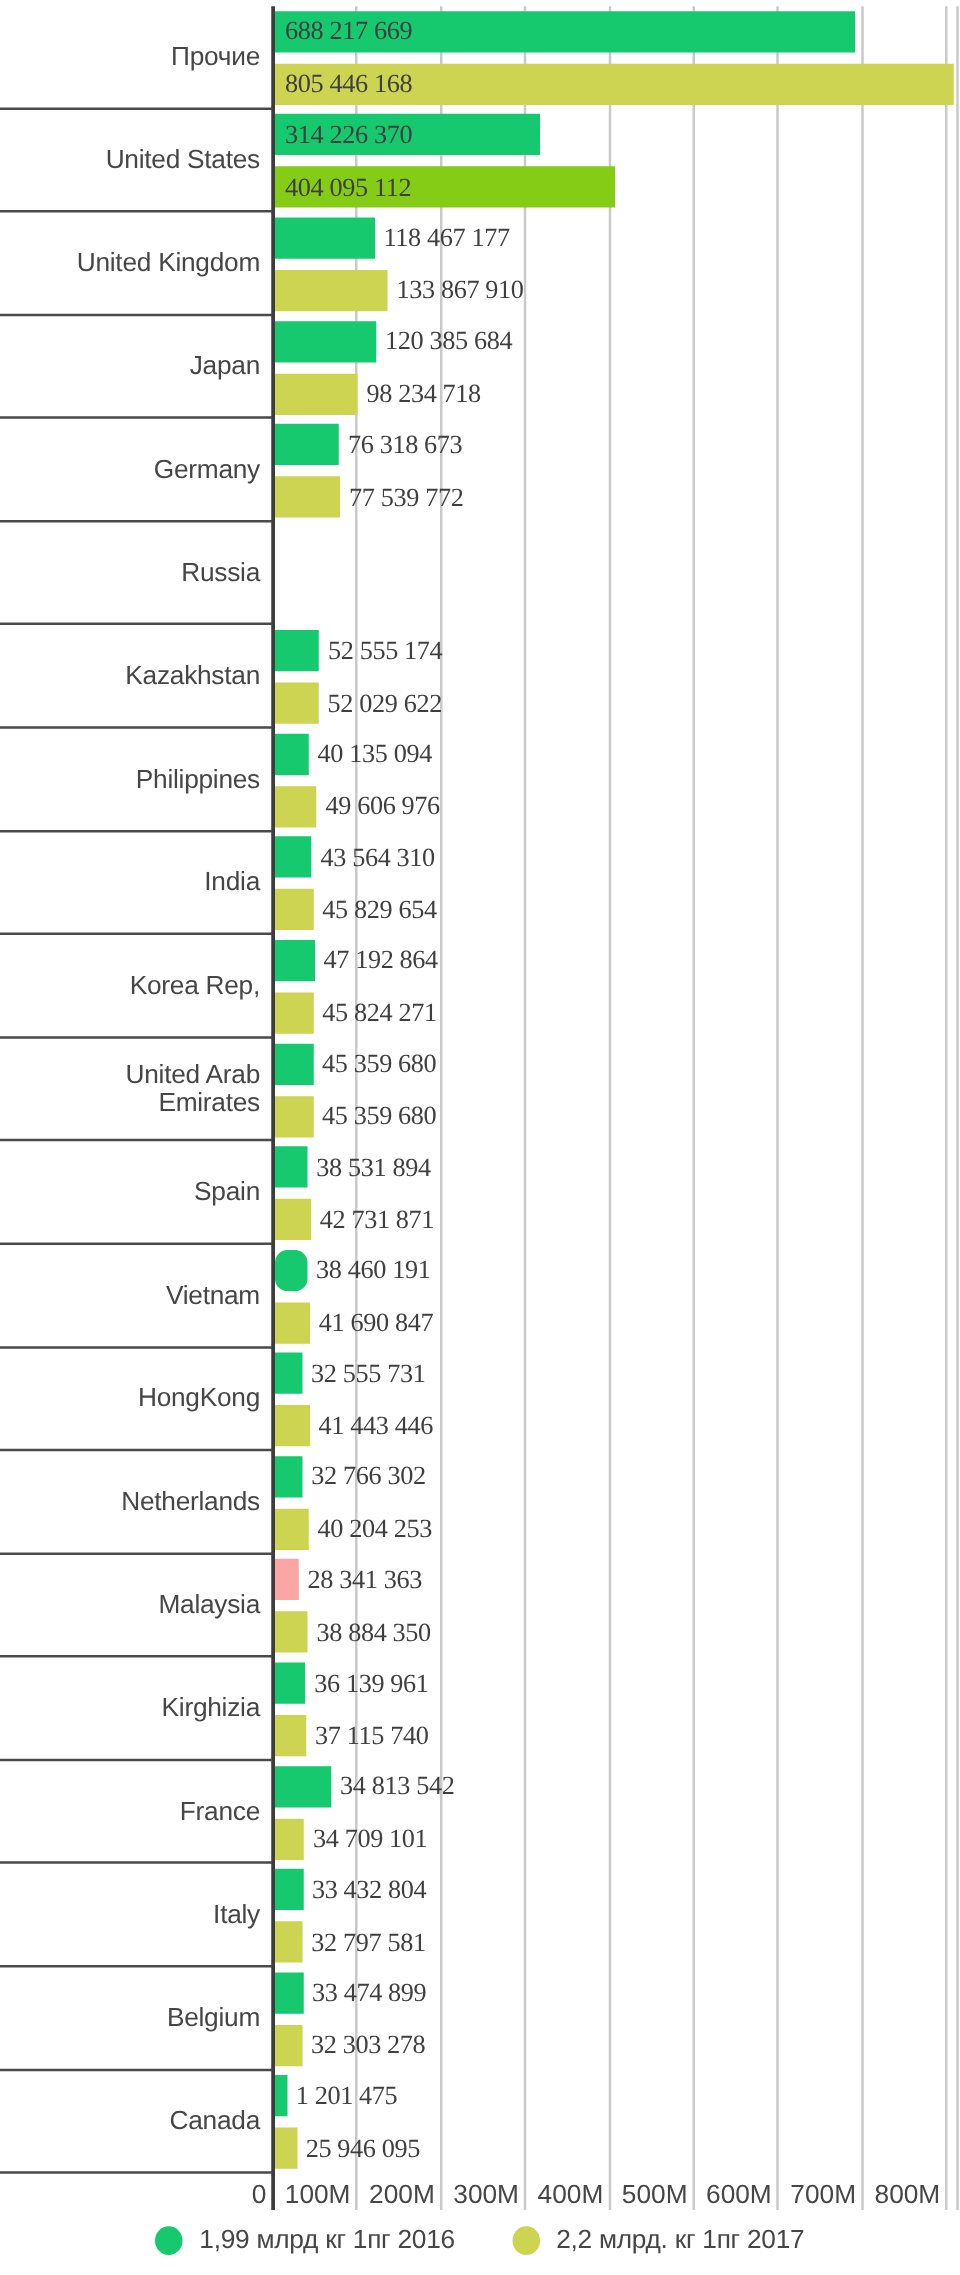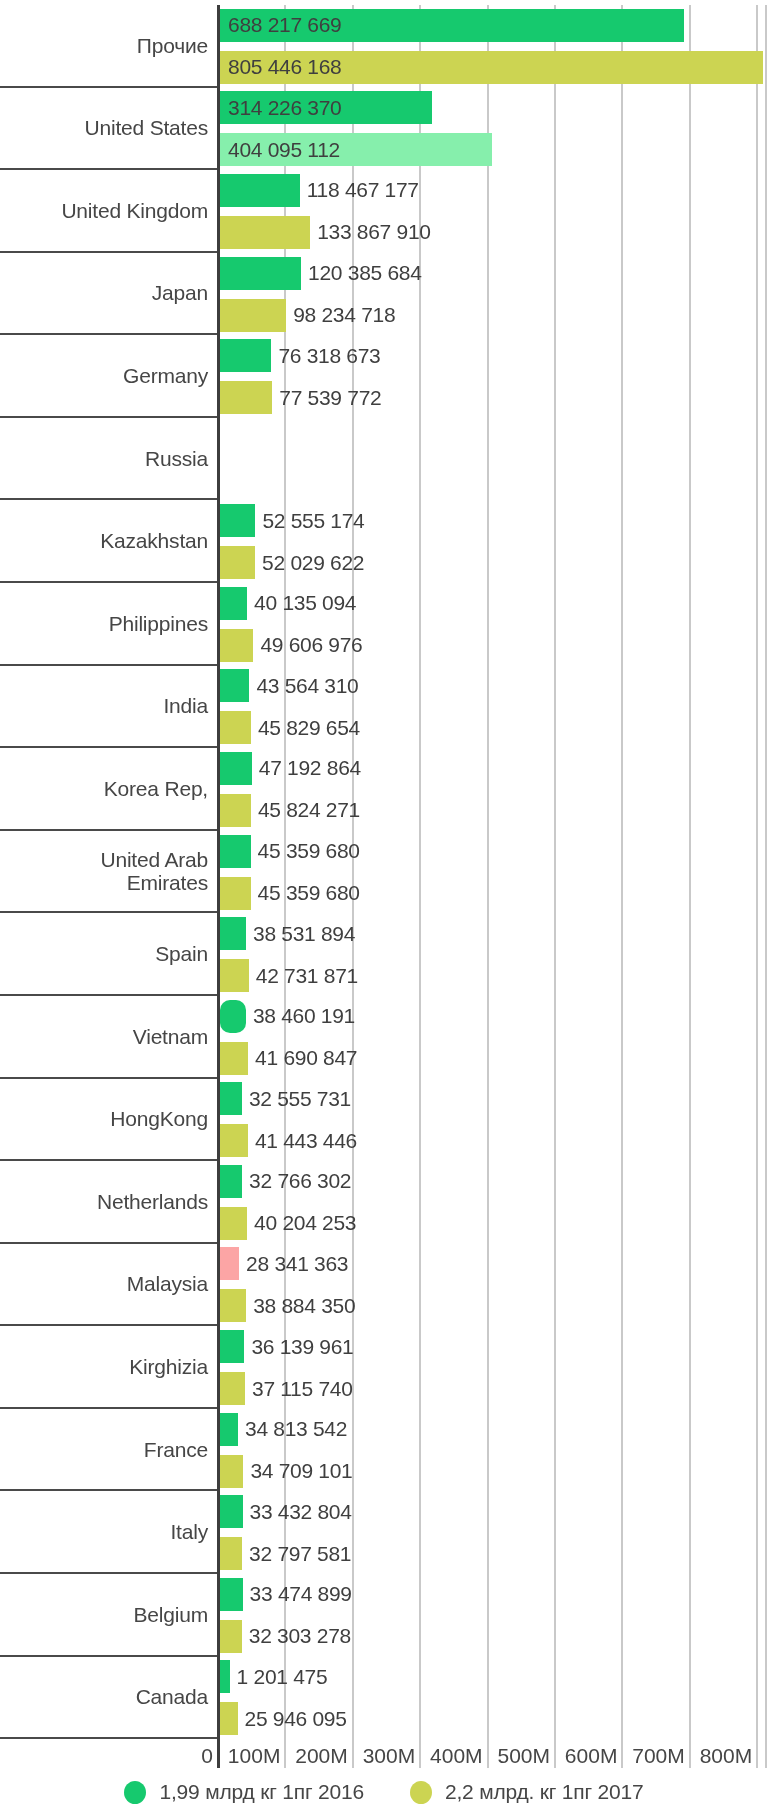--- a/index.html
+++ b/index.html
@@ -6,21 +6,21 @@
   body { font-family:"Liberation Sans", sans-serif; color:#464646; }
   .page { position:relative; width:768px; height:1820px; background:#fff; overflow:hidden; }
   .plot { position:absolute; top:0; left:0; width:768px; height:1778px; }
   .gridline { position:absolute; top:5px; width:2px; height:1763px; background:#c9c9c9; z-index:1; }
   .axisline { position:absolute; top:5px; left:217px; width:3px; height:1763px; background:#3d3d3d; z-index:3; }
   .rows { position:absolute; top:5px; left:0; width:768px; height:1734px; display:flex; flex-direction:column; z-index:2; }
   .row { flex:1; display:flex; min-height:0; }
   .label-cell { width:218px; box-sizing:border-box; padding-right:10px; display:flex; align-items:center;
                 justify-content:flex-end; border-bottom:2px solid #4a4a4a;padding-left:17px; }
   .label-cell span { font-size:21px; color:#464646; text-align:right; line-height:1.1; letter-spacing:-0.2px; }
-  .bars-cell { flex:1; display:flex; flex-direction:column; justify-content:center; gap:9px; padding-left:2px; }
+  .bars-cell { flex:1; display:flex; flex-direction:column; justify-content:center; gap:9px; padding-left:2px;font-family:Liberation Serif, serif; }
   .bar { position:relative; height:33px; flex:none; }
   .bar .val { position:absolute; top:50%; transform:translateY(-50%); white-space:nowrap;
               font-size:21px; color:#3f3f3f; letter-spacing:-0.3px; }
   .bar .val.outside { left:100%; margin-left:7px; }
   .bar .val.inside  { left:8px; }
   .xtick { position:absolute; top:1744px; transform:translateX(-100%); font-size:21px; color:#464646; z-index:4; }
   .legend { position:absolute; top:1780px; left:0; width:768px; display:flex; justify-content:center;
             align-items:center; gap:46px; }
   .legend-item { display:flex; align-items:center; gap:13px; }
   .legend-dot { width:22px; height:23px; border-radius:50%; flex:none; }
@@ -58,21 +58,21 @@
           </div>
         </div>
         <div class="row">
           <div class="label-cell">
             <span>United States</span>
           </div>
           <div class="bars-cell">
             <div class="bar" style="width: 211.8px; background: rgb(22, 201, 110);">
               <span class="val inside">314 226 370</span>
             </div>
-            <div class="bar" style="width: 272.4px; background: #86efac;">
+            <div class="bar" style="width: 272.4px; background: #84cc16;">
               <span class="val inside">404 095 112</span>
             </div>
           </div>
         </div>
         <div class="row">
           <div class="label-cell">
             <span>United Kingdom</span>
           </div>
           <div class="bars-cell">
             <div class="bar" style="width: 79.8px; background: rgb(22, 201, 110);">
@@ -255,21 +255,21 @@
             <div class="bar" style="width: 25px; background: rgb(204, 212, 82);">
               <span class="val outside">37 115 740</span>
             </div>
           </div>
         </div>
         <div class="row">
           <div class="label-cell">
             <span>France</span>
           </div>
           <div class="bars-cell">
-            <div class="bar" style="width: 18px; background: rgb(22, 201, 110);">
+            <div class="bar" style="width: 45px; background: rgb(22, 201, 110);">
               <span class="val outside">34 813 542</span>
             </div>
             <div class="bar" style="width: 23.4px; background: rgb(204, 212, 82);">
               <span class="val outside">34 709 101</span>
             </div>
           </div>
         </div>
         <div class="row">
           <div class="label-cell">
             <span>Italy</span>

